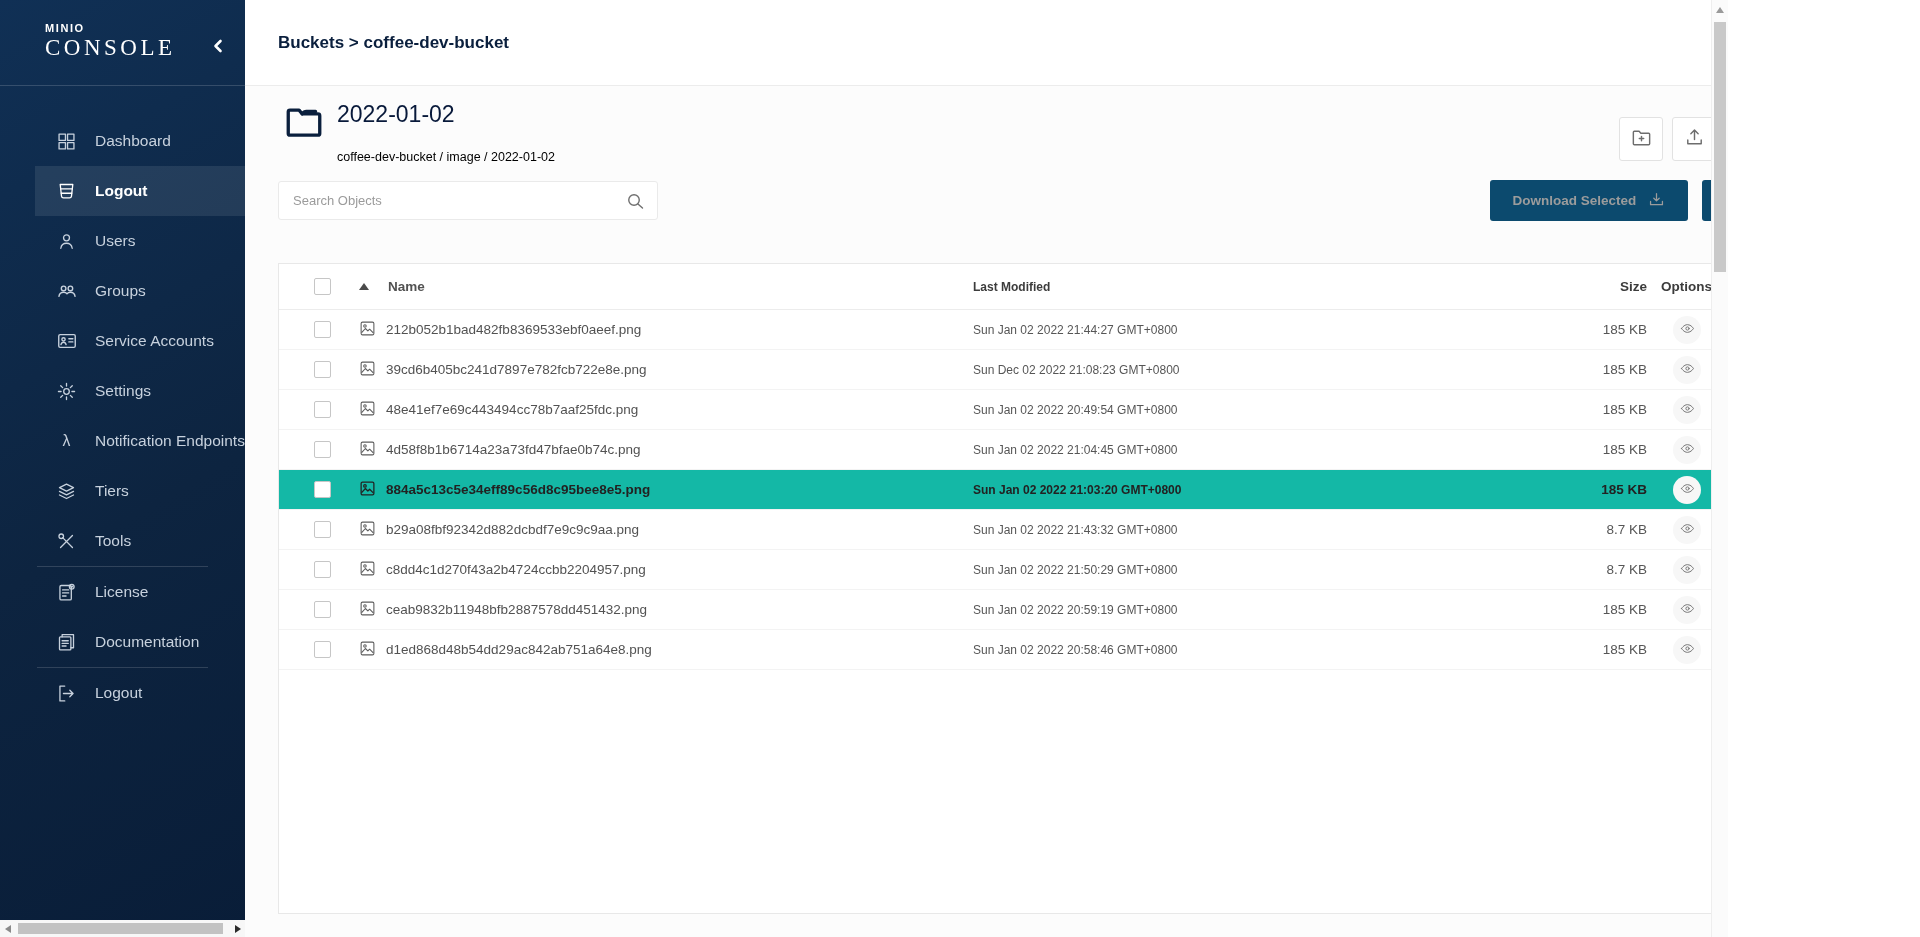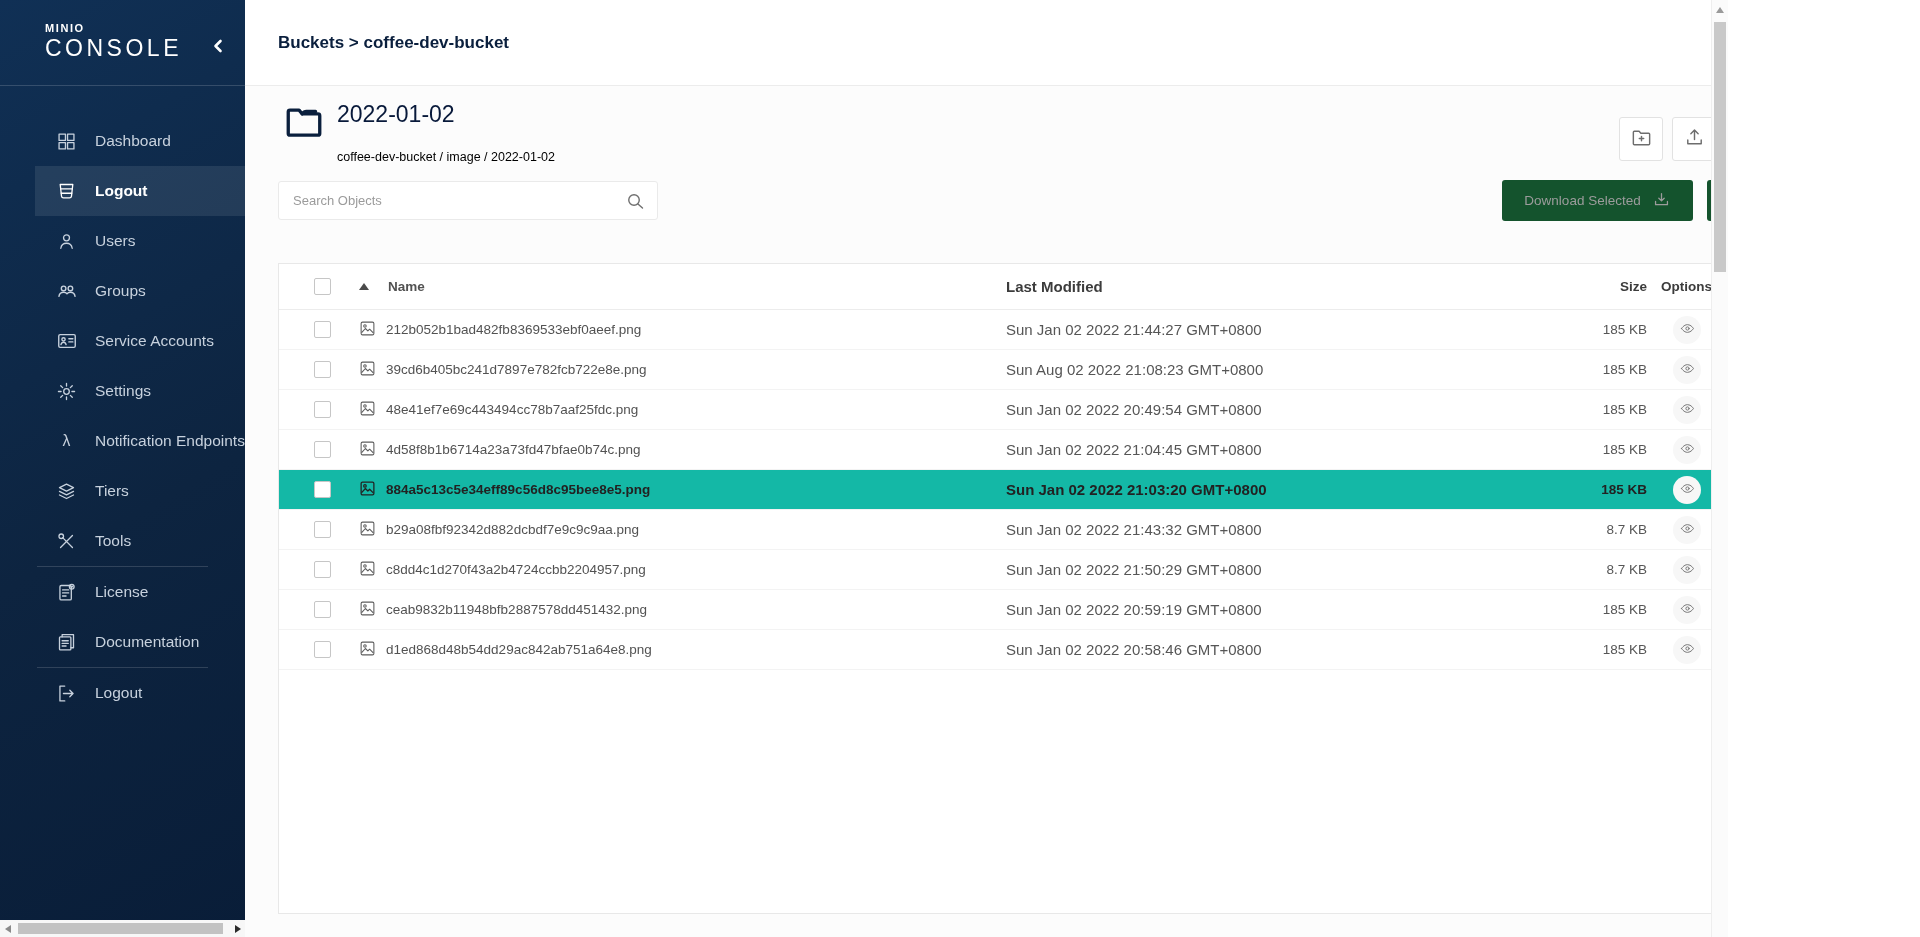--- a/index.html
+++ b/index.html
@@ -6,21 +6,21 @@
   html,body { width:1920px; height:937px; overflow:hidden; }
   body { font-family:"Liberation Sans", sans-serif; background:#fff; }
   .screen { position:relative; width:1728px; height:937px; background:#fcfcfc; overflow:hidden; }
 
   
   .sidebar { position:absolute; left:0; top:0; width:245px; height:937px;
     background:linear-gradient(150deg,#103055 0%,#0d2440 55%,#091d38 100%); z-index:3; }
   .logo-area { position:relative; height:86px; padding:22px 0 0 45px;
     border-bottom:1px solid rgba(255,255,255,.16); }
   .brand-top { color:#fff; font-size:11px; font-weight:700; letter-spacing:1.6px; }
-  .brand-bottom { color:#fff; font-size:23px; font-weight:400; letter-spacing:3.5px; margin-top:1px; }
+  .brand-bottom { color:#fff; font-size:23px; font-weight:400; letter-spacing:3.5px; margin-top:1px;font-family:Liberation Serif, serif; }
   .collapse-btn { position:absolute; right:16px; top:36px; width:22px; height:22px;
     display:flex; align-items:center; justify-content:center; cursor:pointer; background:none; border:none; }
   .menu { padding-top:30px; }
   .m-item { height:50px; display:flex; align-items:center; margin-left:35px; padding-left:20px;
     gap:17px; color:#c7d1dd; font-size:15.5px; cursor:pointer; }
   .m-item .mi { width:23px; height:23px; display:flex; align-items:center; justify-content:center; }
   .m-item svg { stroke:currentColor; fill:none; stroke-width:1.5; stroke-linecap:round; stroke-linejoin:round; }
   .m-item.active { background:rgba(255,255,255,.09); color:#fff; font-weight:700; }
   .m-div { height:1px; background:rgba(255,255,255,.15); margin:0 37px; }
 
@@ -47,39 +47,39 @@
   .act-btn.primary svg { stroke:#fff; stroke-width:1.8; }
 
   .search-box { position:absolute; left:33px; top:94px; width:380px; height:39px;
     border:1px solid #eaeaea; border-radius:3px; background:#fff; }
   .search-box input { width:100%; height:100%; border:none; outline:none; background:none;
     padding:0 42px 0 14px; font-size:13px; color:#444; font-family:inherit; }
   .search-box input::placeholder { color:#9b9b9b; }
   .search-ic { position:absolute; right:11px; top:9px; }
 
   .sel-btns { position:absolute; top:93px; right:45px; display:flex; gap:14px; }
-  .sel-btn { height:41px; padding:0 22px; background:#14532d; border:none; border-radius:3px;
-    color:#9c9c9c; font-weight:400; font-size:13.5px; font-family:inherit;
+  .sel-btn { height:41px; padding:0 22px; background:#0c4a6e; border:none; border-radius:3px;
+    color:#9c9c9c; font-weight:700; font-size:13.5px; font-family:inherit;
     display:flex; align-items:center; gap:11px; cursor:pointer; }
   .sel-btn svg { stroke:#9c9c9c; fill:none; stroke-width:1.6; stroke-linecap:round; stroke-linejoin:round; }
 
   
   .card { position:absolute; left:33px; top:176px; width:1597px; height:651px; background:#fff;
     border:1px solid #e8e8e8; border-radius:0; overflow:hidden; }
   .trow { display:grid; grid-template-columns:80px 614px 420px 254px 1fr; align-items:center; height:40px;
     border-bottom:1px solid #f3f3f3; }
   .thead { height:46px; border-bottom:1px solid #ececec; font-weight:700; color:#3c3c3c; font-size:13.5px; }
   .cell-check { padding-left:35px; display:flex; align-items:center; }
   .cbx { width:17px; height:17px; border:1px solid #c6c6c6; border-radius:2px; background:#fff; cursor:pointer; }
   .cell-name { display:flex; align-items:center; gap:10px; font-size:13.5px; color:#525252; }
   .cell-name svg, .cell-mod, .cell-size { pointer-events:auto; }
   .cell-name svg { stroke:#5c5c5c; fill:none; stroke-width:1.5; stroke-linecap:round; stroke-linejoin:round; flex:0 0 auto; }
   .sort-tri { width:0; height:0; border-left:5px solid transparent; border-right:5px solid transparent;
     border-bottom:7px solid #4a4a4a; margin-right:9px; display:inline-block; }
-  .cell-mod { font-size:15px; color:#565656;margin-left:33px; }
+  .cell-mod { font-size:12px; color:#565656; }
   .cell-size { font-size:13.5px; color:#565656; text-align:right; }
   .cell-opts { display:flex; gap:19px; padding-left:26px; }
   .thead .cell-opts { padding-left:14px; }
   .opt-btn { width:28px; height:28px; border-radius:50%; background:#f7f7f7; border:none;
     display:flex; align-items:center; justify-content:center; cursor:pointer; }
   .opt-btn svg { stroke:#787878; fill:none; stroke-width:1.6; stroke-linecap:round; stroke-linejoin:round; }
   .trow.hl { background:#14b8a6; }
   .trow.hl .cell-name, .trow.hl .cell-mod, .trow.hl .cell-size { font-weight:700; color:#222; }
   .trow.hl .cell-name svg { stroke:#222; stroke-width:1.8; }
 
@@ -383,21 +383,21 @@
         <span class="cbx"></span>
       </div>
       <div class="cell-name">
         <span><svg width="17" height="17" viewBox="0 0 24 24">
                   <rect x="3" y="3" width="18" height="18" rx="2"></rect>
                   <circle cx="8.4" cy="8.4" r="1.8"></circle>
                   <path d="M4 17.5l5-5.5 3.5 3.5 2.5-2.5 4.8 4.8"></path>
                 </svg></span>
         <span>39cd6b405bc241d7897e782fcb722e8e.png</span>
       </div>
-      <div class="cell-mod">Sun Aug 02 2022 21:08:23 GMT+0800</div>
+      <div class="cell-mod">Sun Dec 02 2022 21:08:23 GMT+0800</div>
       <div class="cell-size">185 KB</div>
       <div class="cell-opts">
         <button class="opt-btn">
           <span><svg width="15" height="15" viewBox="0 0 24 24">
                     <path d="M2.5 12S6 5.8 12 5.8 21.5 12 21.5 12 18 18.2 12 18.2 2.5 12 2.5 12z"></path>
                     <circle cx="12" cy="12" r="2.6"></circle>
                   </svg></span>
         </button>
         <button class="opt-btn">
           <span><svg width="15" height="15" viewBox="0 0 24 24">

